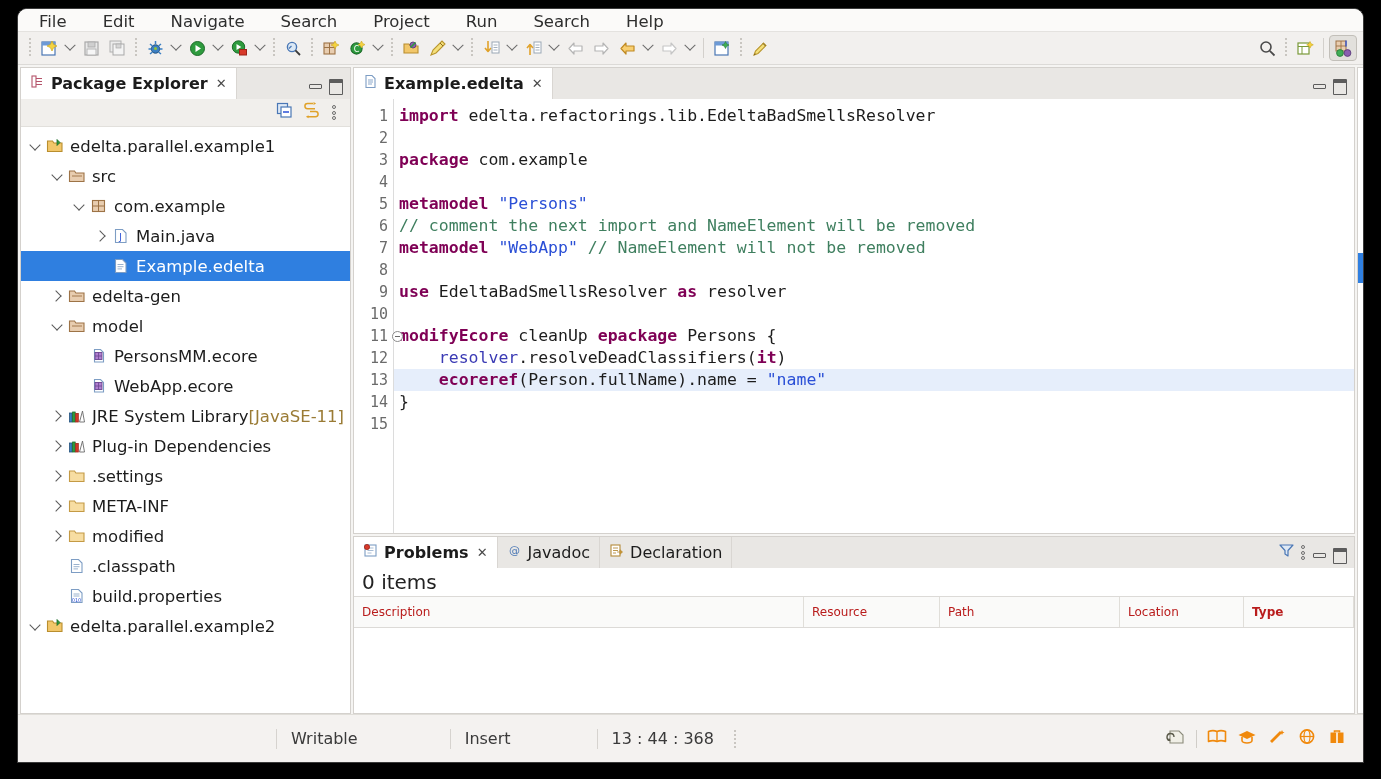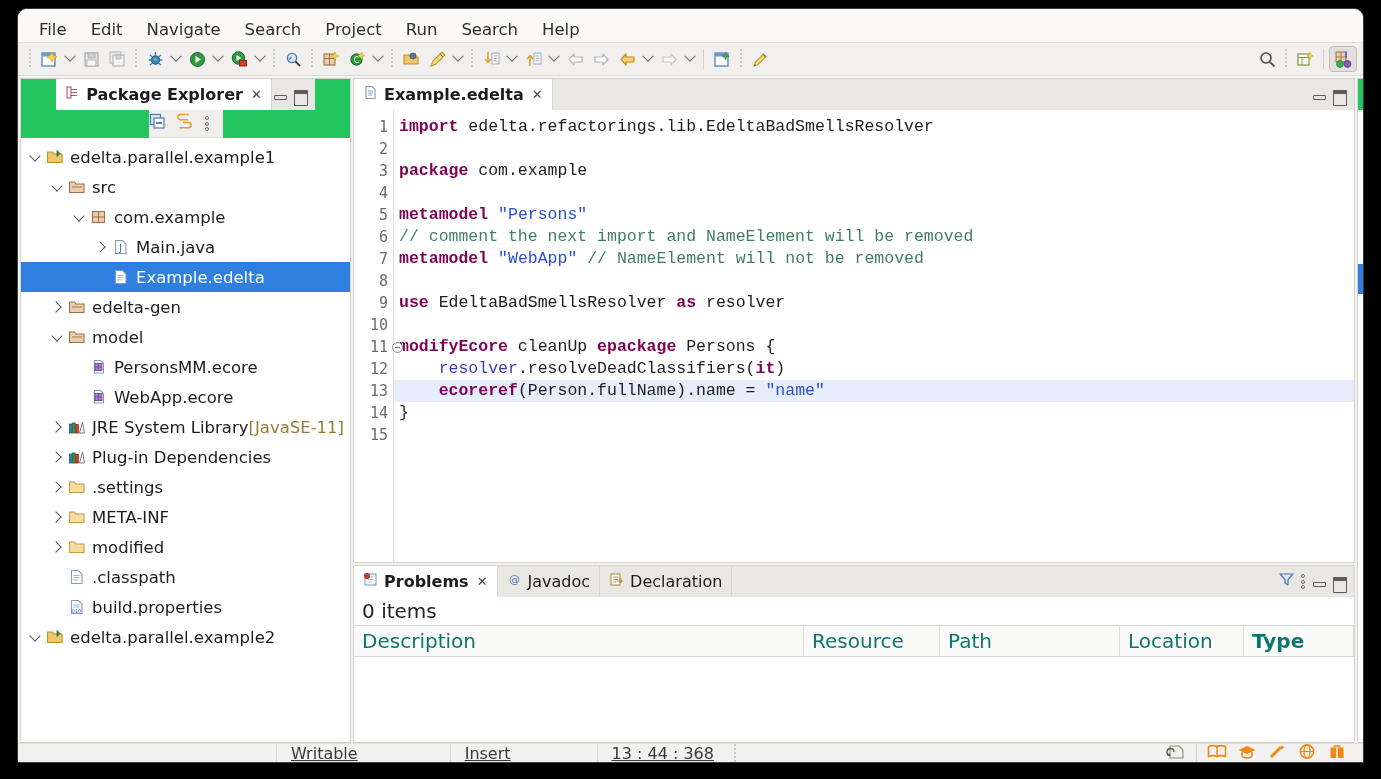--- a/index.html
+++ b/index.html
@@ -12,23 +12,23 @@
     position: absolute; left: 17px; top: 8px;
     width: 1347px; height: 755px;
     background: #f5f4f2;
     border: 1px solid #3a3a3a;
     border-radius: 10px 10px 0 0;
     overflow: hidden;
     display: flex; flex-direction: column;
   }
   
   .menubar {
-    height: 34px; background: #fbfaf9;
-    display: flex; align-items: flex-end;
-    padding-left: 10px; gap: 2px;
+    height: 23px; background: #fbfaf9;
+    display: flex; align-items: flex-start;
+    padding-left: 10px; gap: 14px;
     border-bottom: 1px solid #e4e2df;
     flex: 0 0 auto;
   }
   .menu-item {
     font-size: 16.5px; color: #2e2e2e;
     padding: 3px 11px; border-radius: 3px;
     white-space: nowrap;
   }
   
   .toolbar {
@@ -57,21 +57,21 @@
     background: #e2e0dc; border: 1px solid #c2bfb9; border-radius: 4px;
     width: 28px; height: 26px;
   }
   
   .body-row { flex: 1 1 auto; display: flex; min-height: 0; background: #f5f4f2; padding: 2px 2px 0 2px; gap: 2px; }
   .col-left  { width: 340px; display:flex; flex-direction:column; min-height:0; }
   .col-mid   { flex: 1 1 auto; display:flex; flex-direction:column; min-height:0; gap:2px;}
   .col-right { width: 297px; display:flex; flex-direction:column; min-height:0; }
 
   
-  .view { display:flex; flex-direction:column; min-height:0; background:#22c55e; border:1px solid #d4d1cd;align-items:center; }
+  .view { display:flex; flex-direction:column; min-height:0; background:#22c55e; border:1px solid #d4d1cd; }
   .tabbar {
     height: 31px; background: #e9e7e4; display:flex; align-items:stretch;
     position: relative; flex: 0 0 auto;
   }
   .tab {
     display:flex; align-items:center; gap:6px; padding: 0 9px;
     font-size: 16px; color:#1c1c1c; background:#e9e7e4;
     border-right: 1px solid #d9d6d2;
   }
   .tab.active { background:#fff; }
@@ -129,42 +129,42 @@
   .fold {
     position:absolute; right:-10px; top:6px; width:11px; height:11px;
     border:1px solid #8a8a8a; border-radius:50%; background:#fff;
   }
   .fold::after { content:""; position:absolute; left:2px; top:4px; width:5px; height:1.4px; background:#6a6a6a; }
   .code {
     flex:1 1 auto; padding-top:6px; overflow:hidden;
     font-family:"DejaVu Sans Mono","Liberation Mono",monospace;
     font-size: 16.5px; color:#1c1c1c;
   }
-  .cl { height:22px; line-height:22px; white-space:pre; padding-left:5px;font-family:Liberation Mono, monospace; }
+  .cl { height:22px; line-height:22px; white-space:pre; padding-left:5px; }
   .cl.hl { background:#e6eefb; }
   .kw { color:#7f0055; font-weight:700; }
   .str { color:#2a4fd6; }
   .cmt { color:#3f7f5f; }
   .fld { color:#3a3ab4; }
 
   
   .prob { height: 178px; flex:0 0 auto; display:flex; flex-direction:column;
           background:#fff; border:1px solid #d4d1cd; }
   .prob-count { height:28px; display:flex; align-items:center; padding-left:8px;
                 font-size:20px; color:#222; background:#fff; }
   .thead { height:32px; display:flex; background:#fafaf9;
            border-top:1px solid #dcdad7; border-bottom:1px solid #dcdad7; }
-  .th { font-size:20px; color:#0f766e; display:flex; align-items:center;
+  .th { font-size:12px; color:#b91c1c; display:flex; align-items:center;
         padding-left:8px; border-right:1px solid #e0ded9; }
   .tbody { flex:1 1 auto; background:#fff; }
 
   
   .status {
-    height: 19px; flex:0 0 auto; background:#f4f2f0; border-top:1px solid #e0ded9;
-    display:flex; align-items:center; font-size:16px; color:#3a3a3a;text-decoration:underline;
+    height: 48px; flex:0 0 auto; background:#f4f2f0; border-top:1px solid #e0ded9;
+    display:flex; align-items:center; font-size:16px; color:#3a3a3a;
   }
   .st-cell { height:20px; display:flex; align-items:center; padding:0 14px;
              border-left:1px solid #d6d3cf; white-space:nowrap; }
   .st-dots { width:2px; height:18px; margin-left:6px;
              background-image:linear-gradient(#c9c6c1 50%, transparent 0);
              background-size:2px 4px; }
   .st-icons { margin-left:auto; display:flex; align-items:center; gap:10px; padding-right:16px; }
 </style>
 </head>
 <body>

